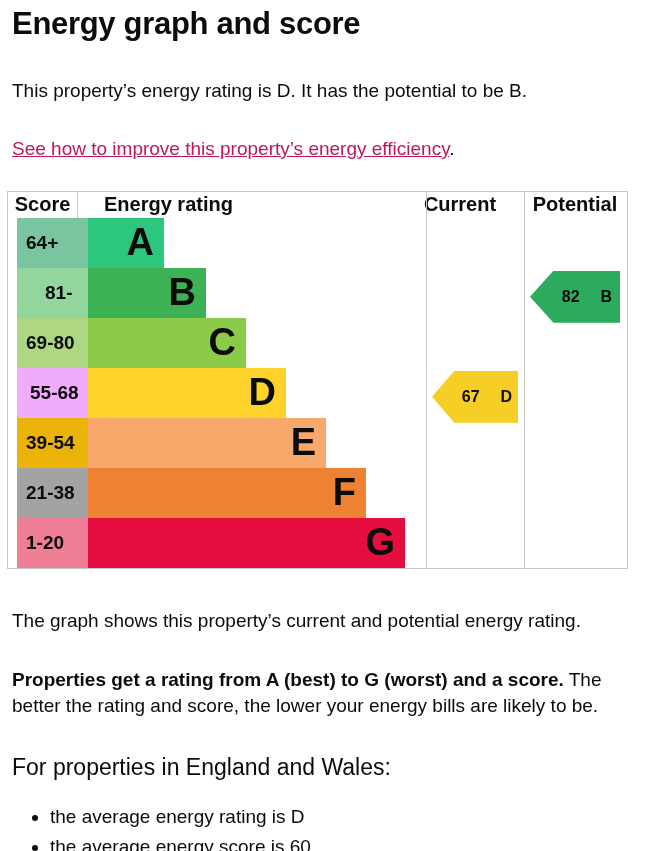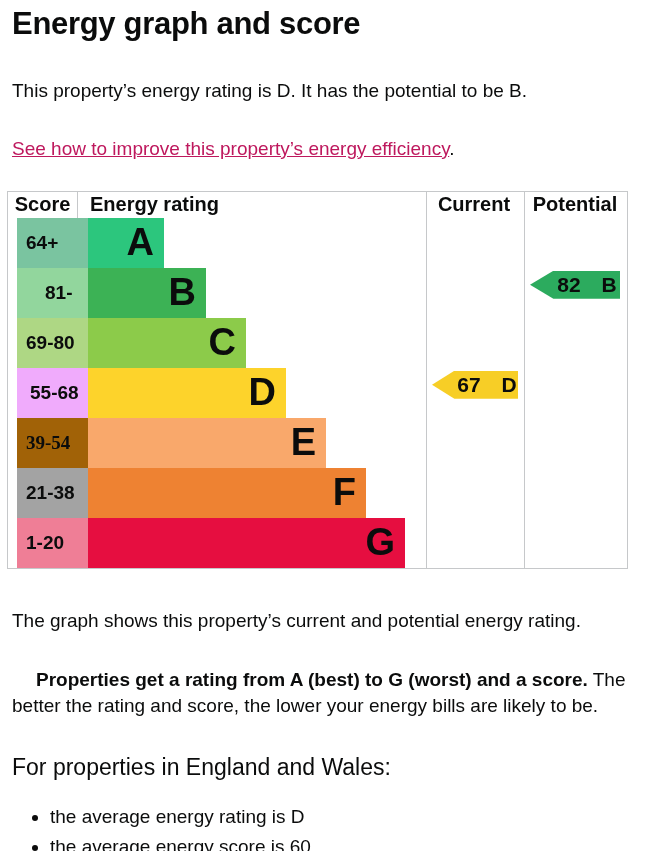--- a/index.html
+++ b/index.html
@@ -23,21 +23,21 @@
   .link-suffix { color: #0b0c0c; }
 
   
   .epc-figure {
     position: relative;
     width: 621px;
     margin: 31px 0 0 -5px;
     border: 1px solid #c6c8ca;
     background: #ffffff;
   }
-  .epc-header { display: flex; height: 26px; }
+  .epc-header { display: flex; height: 26px; gap: 14px; }
   .epc-header > div {
     font-size: 20px;
     font-weight: bold;
     line-height: 25px;
   }
   .h-score  { width: 70px; text-align: center; border-right: 1px solid #c6c8ca; }
   .h-rating { flex: 1; padding-left: 12px; }
   .h-current   { width: 98px;  text-align: center; }
   .h-potential { width: 104px; text-align: center; }
 
@@ -63,38 +63,38 @@
     position: absolute;
     top: 0; bottom: 0;
     width: 0;
     border-left: 1px solid #c6c8ca;
   }
   .divider-current   { left: 418px; }
   .divider-potential { left: 516px; }
 
   .arrow {
     position: absolute;
-    height: 28px;
+    height: 52px;
     display: flex;
     align-items: center;
     justify-content: center;
     gap: 21px;
     padding-left: 24px;
-    font-size: 21px;
+    font-size: 16px;
     font-weight: bold;
     color: #0b0c0c;
     clip-path: polygon(0 50%, 26% 0, 100% 0, 100% 100%, 26% 100%);
   }
   .arrow-current   { left: 424px; width: 86px; }
   .arrow-potential { left: 522px; width: 90px; }
 
   
   p.caption { font-size: 19px; margin: 40px 0 0 0; line-height: 1.3; }
   p.explanation { font-size: 19px; margin: 34px 0 0 0; line-height: 1.35; width: 620px; }
-  .explanation-bold { font-weight: bold; margin-left: 24px; }
+  .explanation-bold { font-weight: bold; }
   p.regional { font-size: 23px; margin: 35px 0 0 0; }
   ul.averages { font-size: 19px; margin: 24px 0 0 0; padding-left: 38px; }
   ul.averages li { margin-bottom: 6px; line-height: 1.3; }
 </style>
 </head>
 <body>
 
 <div class="page">
 
   <h1 class="page-title">Energy graph and score</h1>
@@ -123,21 +123,21 @@
       </div>
       <div class="epc-row">
         <div class="score-cell" style="background: rgb(174, 215, 132);">69-80</div>
         <div class="band-bar" style="width: 158px; background: rgb(140, 203, 74);">C</div>
       </div>
       <div class="epc-row">
         <div class="score-cell" style="background: #f0abfc; padding-left: 13px;">55-68</div>
         <div class="band-bar" style="width: 198px; background: rgb(253, 211, 43);">D</div>
       </div>
       <div class="epc-row">
-        <div class="score-cell" style="background: #a16207; font-family: Liberation Serif, serif;">39-54</div>
+        <div class="score-cell" style="background: #eab308;">39-54</div>
         <div class="band-bar" style="width: 238px; background: rgb(249, 168, 107);">E</div>
       </div>
       <div class="epc-row">
         <div class="score-cell" style="background: #a3a3a3;">21-38</div>
         <div class="band-bar" style="width: 278px; background: rgb(238, 130, 50);">F</div>
       </div>
       <div class="epc-row">
         <div class="score-cell" style="background: rgb(239, 126, 150);">1-20</div>
         <div class="band-bar" style="width: 317px; background: rgb(230, 14, 64);">G</div>
       </div>

